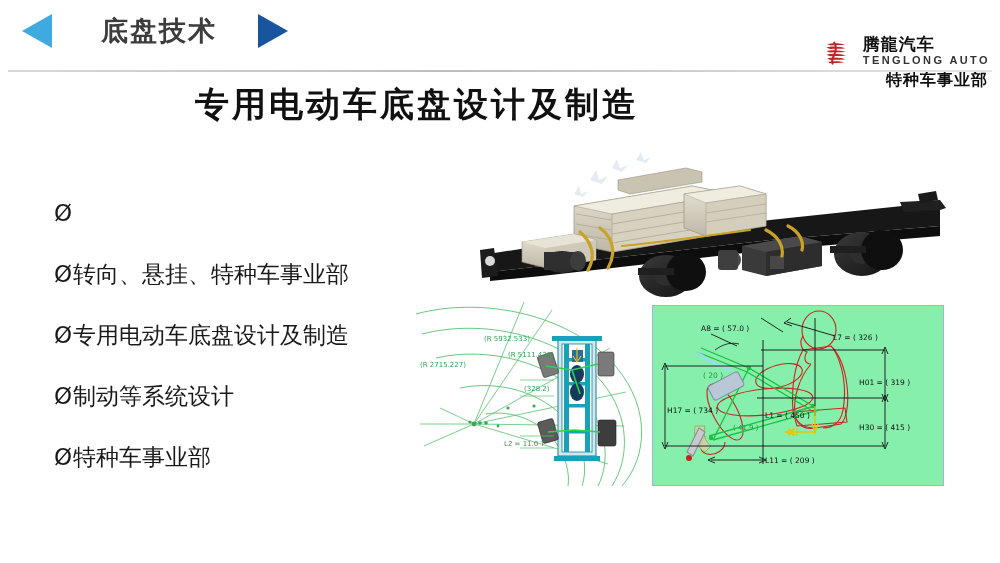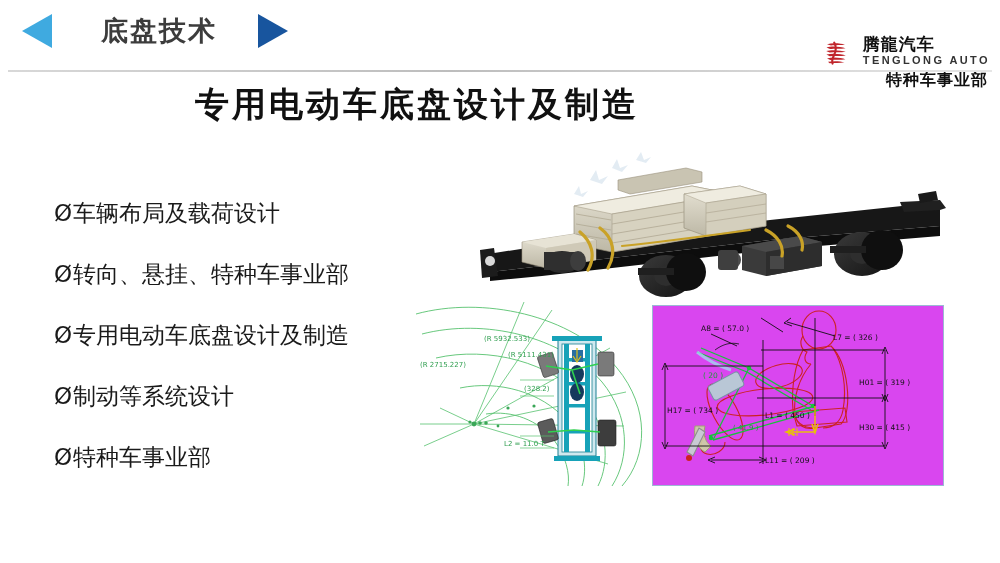--- a/index.html
+++ b/index.html
@@ -87,21 +87,21 @@
   
   .cad-left { position:absolute; left:412px; top:296px; width:250px; height:190px; }
   .cad-label {
     position:absolute; color:#2f9e4f; font-size:7px;
     font-family:"DejaVu Sans","Liberation Sans",sans-serif; white-space:nowrap;
   }
 
   
   .cad-right {
     position:absolute; left:652px; top:305px; width:292px; height:181px;
-    border:1px solid #9CB8D4; background:#d946ef;
+    border:1px solid #9CB8D4; background:#86efac;
   }
 </style>
 </head>
 <body>
 
 <div class="slide">
 
   <div class="header">
 
     <div class="tri tri-left"></div>
@@ -130,21 +130,20 @@
     </div>
 
     <div class="header-rule"></div>
   </div>
 
   <div class="slide-title">专用电动车底盘设计及制造</div>
 
   <div class="bullets">
     <div class="bullet">
       <span class="bullet-mark">Ø</span>
-      <span class="bullet-text">车辆布局及载荷设计</span>
     </div>
     <div class="bullet">
       <span class="bullet-mark">Ø</span>
       <span class="bullet-text">转向、悬挂、特种车事业部</span>
     </div>
     <div class="bullet">
       <span class="bullet-mark">Ø</span>
       <span class="bullet-text">专用电动车底盘设计及制造</span>
     </div>
     <div class="bullet">

